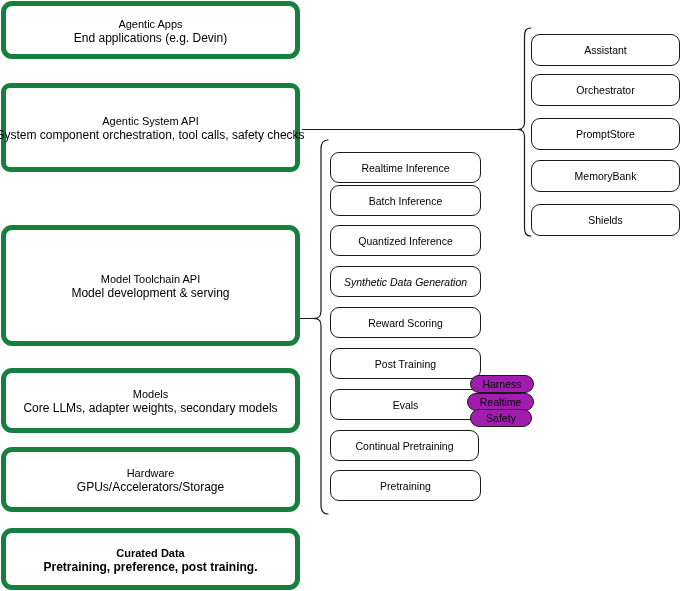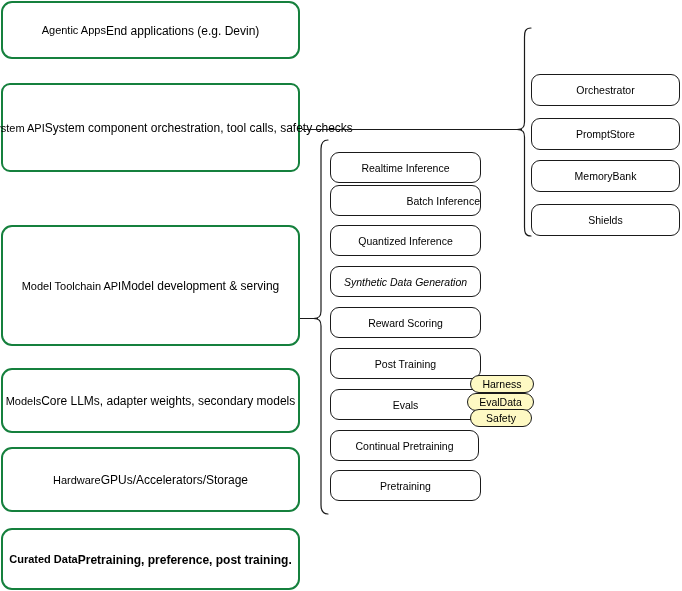--- a/index.html
+++ b/index.html
@@ -17,25 +17,25 @@
   }
   #stage {
     position: absolute;
     left: 0; top: 0;
     width: 682px;
     height: 591px;
   }
   .layer-box {
     position: absolute;
     box-sizing: border-box;
-    border: 2px solid #15803d;
+    border: 5px solid #15803d;
     border-radius: 11px;
     background: #ffffff;
     display: flex;
-    flex-direction: row;
+    flex-direction: column;
     align-items: center;
     justify-content: center;
   }
   .layer-title {
     font-size: 11px;
     line-height: 14px;
     color: #000;
     text-align: center;
     white-space: nowrap;
   }
@@ -59,21 +59,21 @@
     font-size: 10.5px;
     line-height: 12px;
     color: #000;
     white-space: nowrap;
   }
   .pill {
     position: absolute;
     box-sizing: border-box;
     border: 1px solid #1a1a1a;
     border-radius: 999px;
-    background: #fef9c3;
+    background: #a21caf;
     display: flex;
     align-items: center;
     justify-content: center;
     font-size: 10.5px;
     line-height: 12px;
     color: #000;
     white-space: nowrap;
   }
   .connector {
     position: absolute;
@@ -127,20 +127,23 @@
       <path d="M 17 4
                C 11 4, 10.5 8, 10.5 13
                L 10.5 98
                C 10.5 103, 9 105.5, 3 105.5
                C 9 105.5, 10.5 108, 10.5 113
                L 10.5 203
                C 10.5 208, 11 212, 17 212" fill="none" stroke="#1a1a1a" stroke-width="1.2" stroke-linecap="round"></path>
     </svg>
   </div>
 
+  <div class="chip" style="left:531px; top:34px; width:149px; height:32px;">
+    <span>Assistant</span>
+  </div>
   <div class="chip" style="left:531px; top:74px; width:149px; height:32px;">
     <span>Orchestrator</span>
   </div>
   <div class="chip" style="left:531px; top:118px; width:149px; height:32px;">
     <span>PromptStore</span>
   </div>
   <div class="chip" style="left:531px; top:160px; width:149px; height:32px;">
     <span>MemoryBank</span>
   </div>
   <div class="chip" style="left:531px; top:204px; width:149px; height:32px;">
@@ -161,21 +164,21 @@
                C 11 180, 9.5 182.5, 3.5 182.5
                C 9.5 182.5, 11 185, 11 190
                L 11 369
                C 11 374, 12 378, 18 378" fill="none" stroke="#1a1a1a" stroke-width="1.2" stroke-linecap="round"></path>
     </svg>
   </div>
 
   <div class="chip" style="left:330px; top:144px; width:151px; height:31px;margin-top:8px;">
     <span>Realtime Inference</span>
   </div>
-  <div class="chip" style="left:330px; top:185px; width:151px; height:31px;justify-content:flex-end;">
+  <div class="chip" style="left:330px; top:185px; width:151px; height:31px;">
     <span>Batch Inference</span>
   </div>
   <div class="chip" style="left:330px; top:225px; width:151px; height:31px;">
     <span>Quantized Inference</span>
   </div>
   <div class="chip" style="left:330px; top:266px; width:151px; height:31px;font-style:italic;">
     <span>Synthetic Data Generation</span>
   </div>
   <div class="chip" style="left:330px; top:307px; width:151px; height:31px;">
     <span>Reward Scoring</span>
@@ -190,19 +193,19 @@
     <span>Continual Pretraining</span>
   </div>
   <div class="chip" style="left:330px; top:470px; width:151px; height:31px;">
     <span>Pretraining</span>
   </div>
 
   <div class="pill" style="left:470px; top:375px; width:64px; height:18px; z-index:5;">
     <span>Harness</span>
   </div>
   <div class="pill" style="left:467px; top:393px; width:67px; height:18px; z-index:6;">
-    <span>EvalData</span>
+    <span>Realtime</span>
   </div>
   <div class="pill" style="left:470px; top:409px; width:62px; height:18px; z-index:7;">
     <span>Safety</span>
   </div>
 
 </div>
 
 </body></html>

